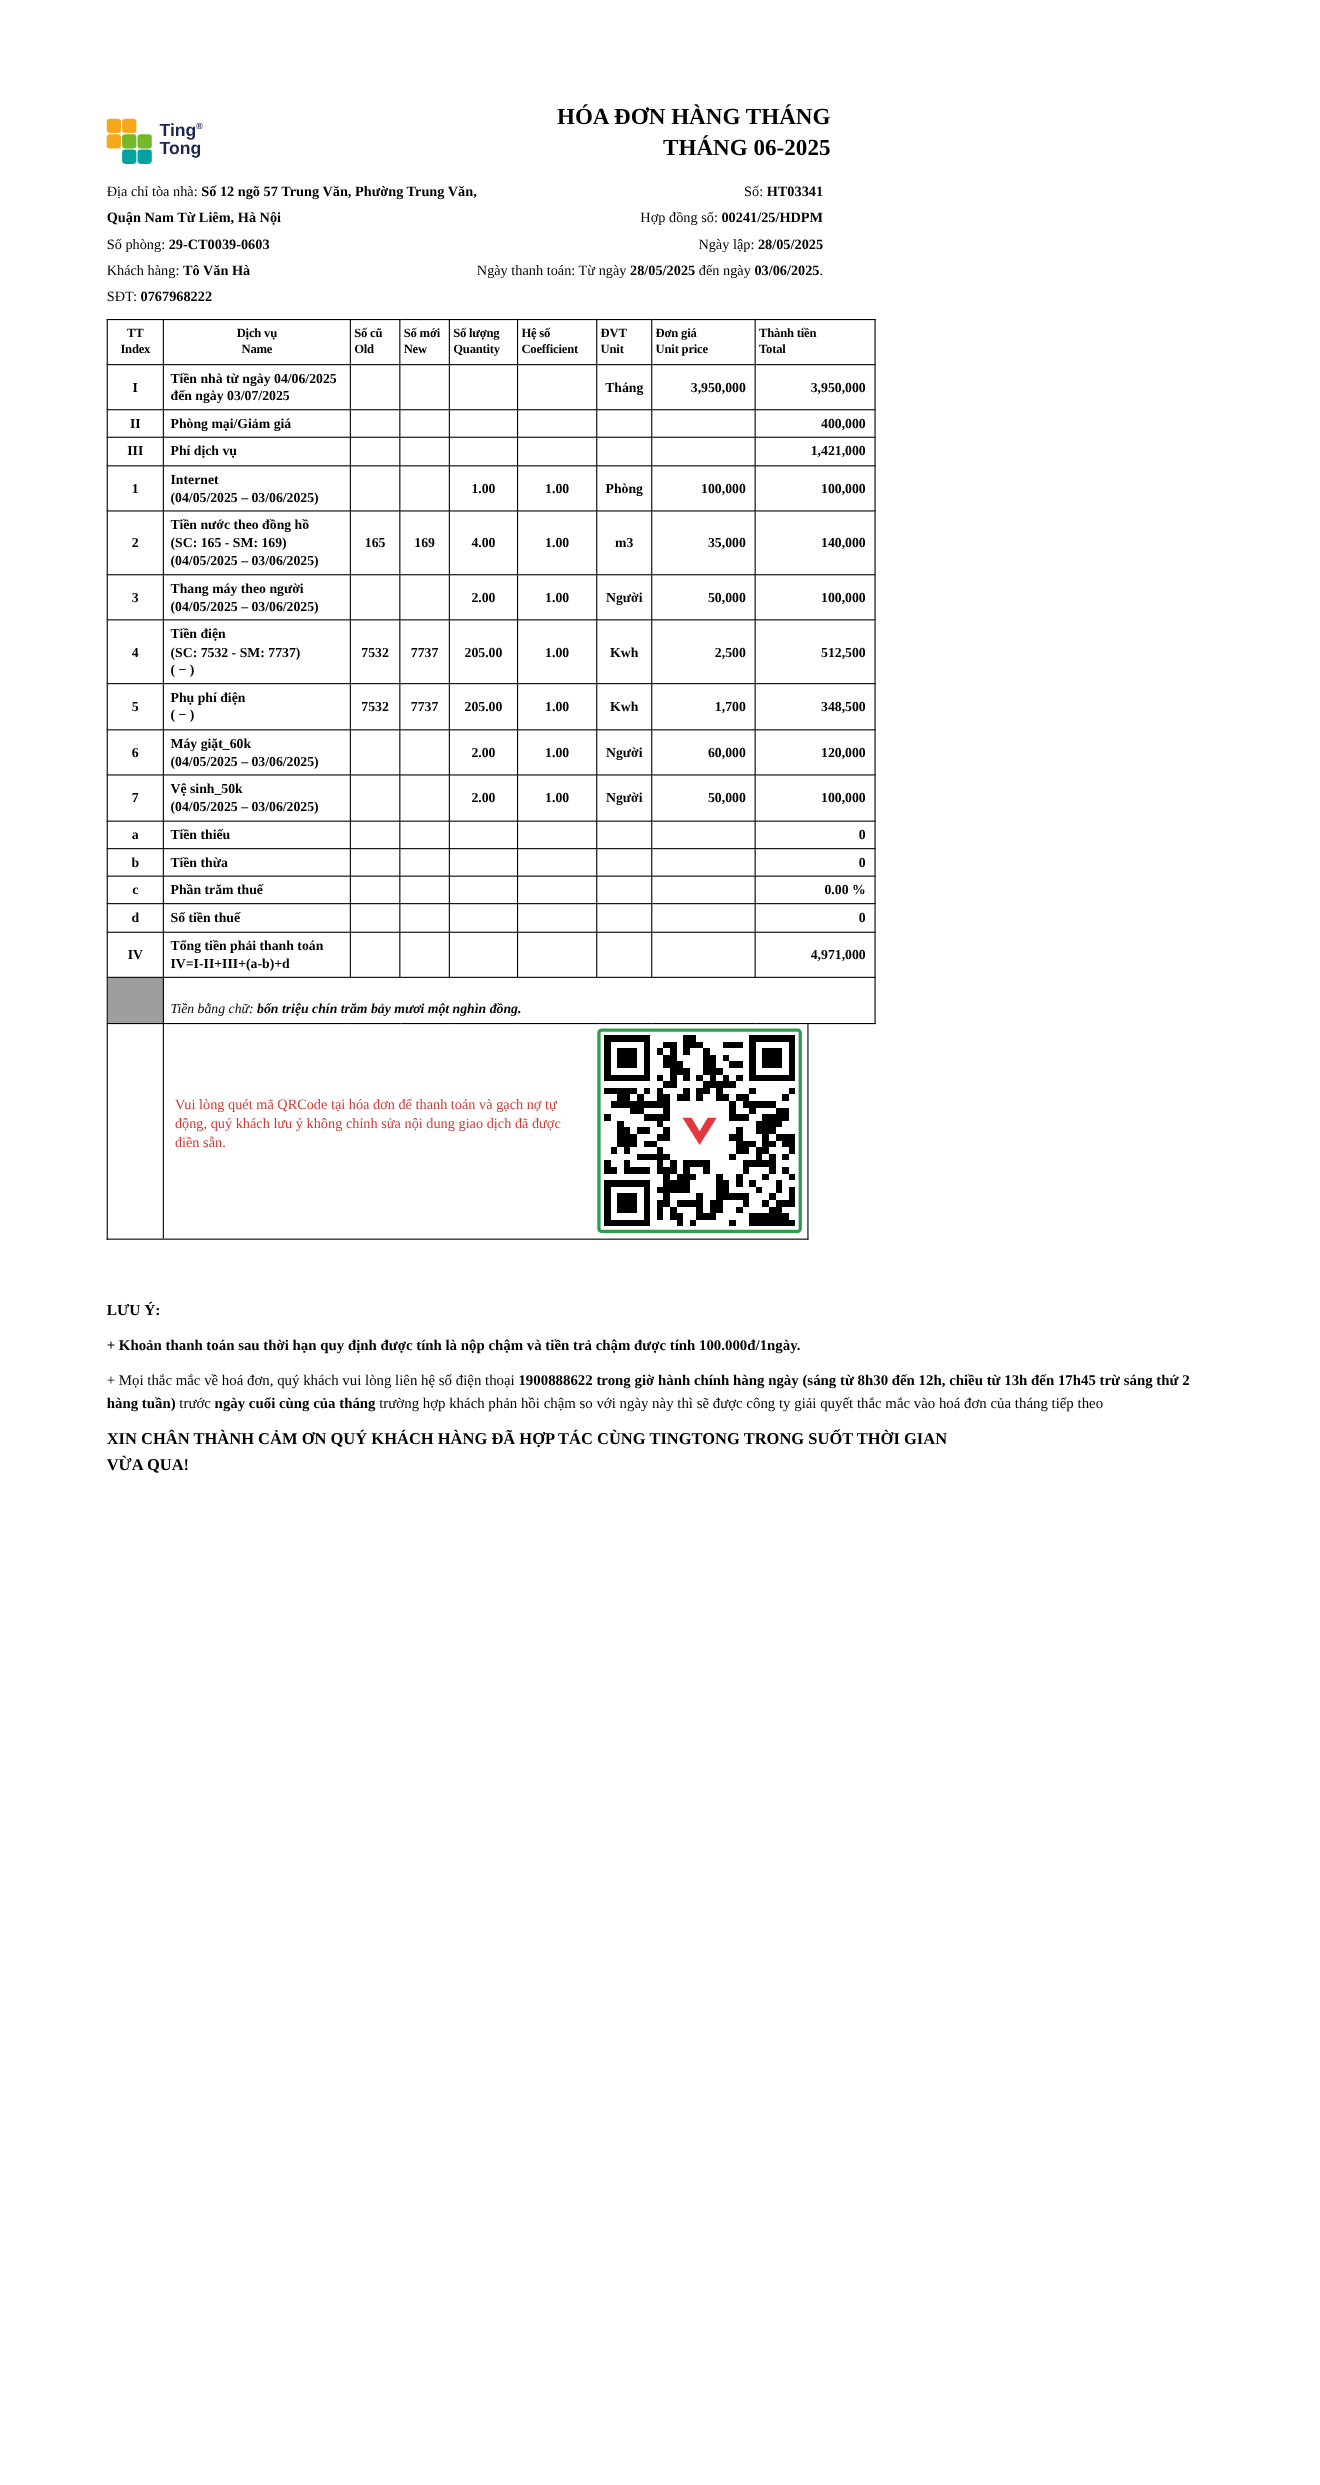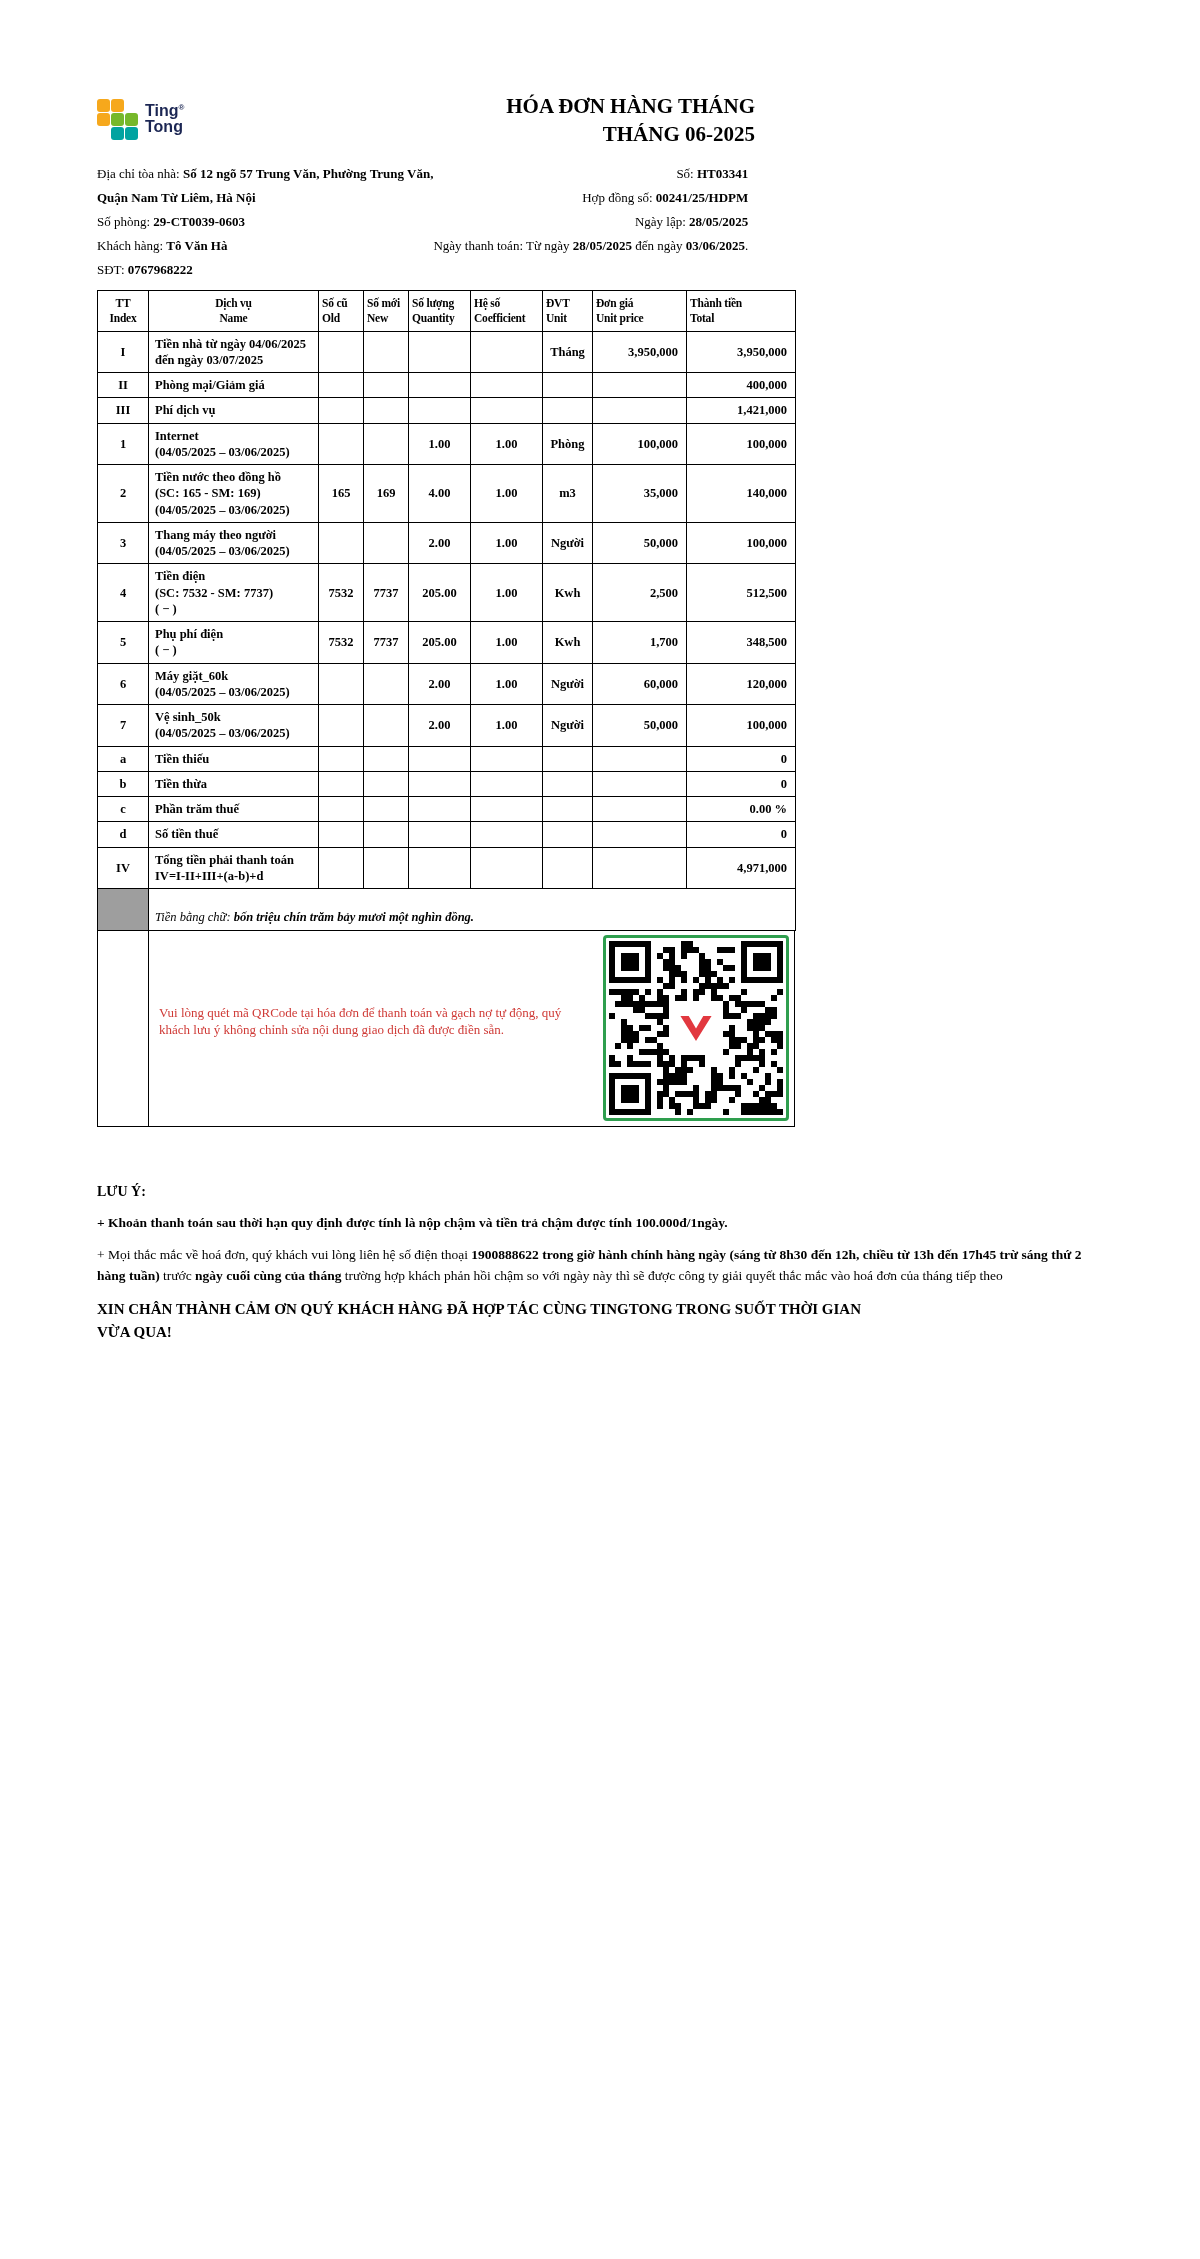--- a/index.html
+++ b/index.html
@@ -2,21 +2,21 @@
 <html style="--accent_red: #cf3a36; --qr_border_green: #2e9e4e; --logo_red: #e2383f; --logo_yellow: #f6a81c; --logo_green: #76b82a; --logo_teal: #00a3a0; --logo_navy: #1b2653; --words_cell_gray: #9e9e9e;"><head>
 <meta charset="utf-8">
 <style>
   *{box-sizing:border-box;margin:0;padding:0}
   html,body{background:#fff}
   body{font-family:"Liberation Serif",serif;color:#000}
   .page{width:1200px;height:2259px;background:#fff;position:relative;padding:90px 0 0 97px;overflow:hidden}
   .doc{width:698px}
 
   
-  .header{width:658px;display:flex;justify-content:space-between;align-items:center;min-height:50px}
+  .header{width:658px;display:flex;justify-content:space-between;align-items:flex-end;min-height:50px}
   .logo{display:flex;align-items:center;gap:7px}
   .logo-mark{display:grid;grid-template-columns:repeat(3,13px);grid-template-rows:repeat(3,13px);gap:1px}
   .px{border-radius:3px}
   .px.y{background:var(--logo_yellow,#f6a81c)}
   .px.g{background:var(--logo_green,#76b82a)}
   .px.t{background:var(--logo_teal,#00a3a0)}
   .px.e{background:transparent}
   .logo-text{font-family:"Liberation Sans",sans-serif;font-weight:bold;color:var(--logo_navy,#1b2653);font-size:16px;line-height:1.05}
   .reg{font-size:8px;vertical-align:super}
   .title{width:318px;text-align:right;font-weight:bold;font-size:21px;line-height:1.35;margin-top:2px}
@@ -38,21 +38,21 @@
   td.c-num{text-align:center;font-weight:bold}
   td.c-unit{text-align:center;font-weight:bold}
   td.c-money{text-align:right;font-weight:bold;padding-right:8px}
   .col-tt{width:51px}.col-name{width:170px}.col-old{width:45px}.col-new{width:45px}
   .col-qty{width:62px}.col-coef{width:72px}.col-unit{width:50px}.col-price{width:94px}.col-total{width:109px}
   .words-tt{background:var(--words_cell_gray,#9e9e9e)}
   .words-cell{font-style:italic;padding:5px 8px}
   .words-cell .val{font-weight:bold}
 
   
-  .qr-box{width:698px;border:1px solid #000;border-top:none;display:flex;height:196px}
+  .qr-box{width:638px;border:1px solid #000;border-top:none;display:flex;height:196px}
   .qr-spacer{flex:0 0 51px;border-right:1px solid #000}
   .qr-content{flex:1;display:flex;align-items:center;padding:5px 5px 5px 10px;gap:12px}
   .qr-texts{flex:1;font-size:13px;line-height:1.35;padding-right:4px}
   .qr-notice{color:var(--accent_red,#cf3a36);margin-bottom:14px}
   .qr-wrap{position:relative;flex:0 0 auto;border:3px solid var(--qr_border_green,#2e9e4e);border-radius:4px;background:#fff;padding:3px;width:186px;height:186px}
   .qr-svg svg{display:block;width:174px;height:174px}
   .qr-badge{position:absolute;left:50%;top:50%;transform:translate(-50%,-50%);width:46px;height:46px;background:#fff;border-radius:7px;display:flex;align-items:center;justify-content:center}
   .qr-badge svg{width:34px;height:27px;fill:var(--logo_red,#e2383f)}
 
   

